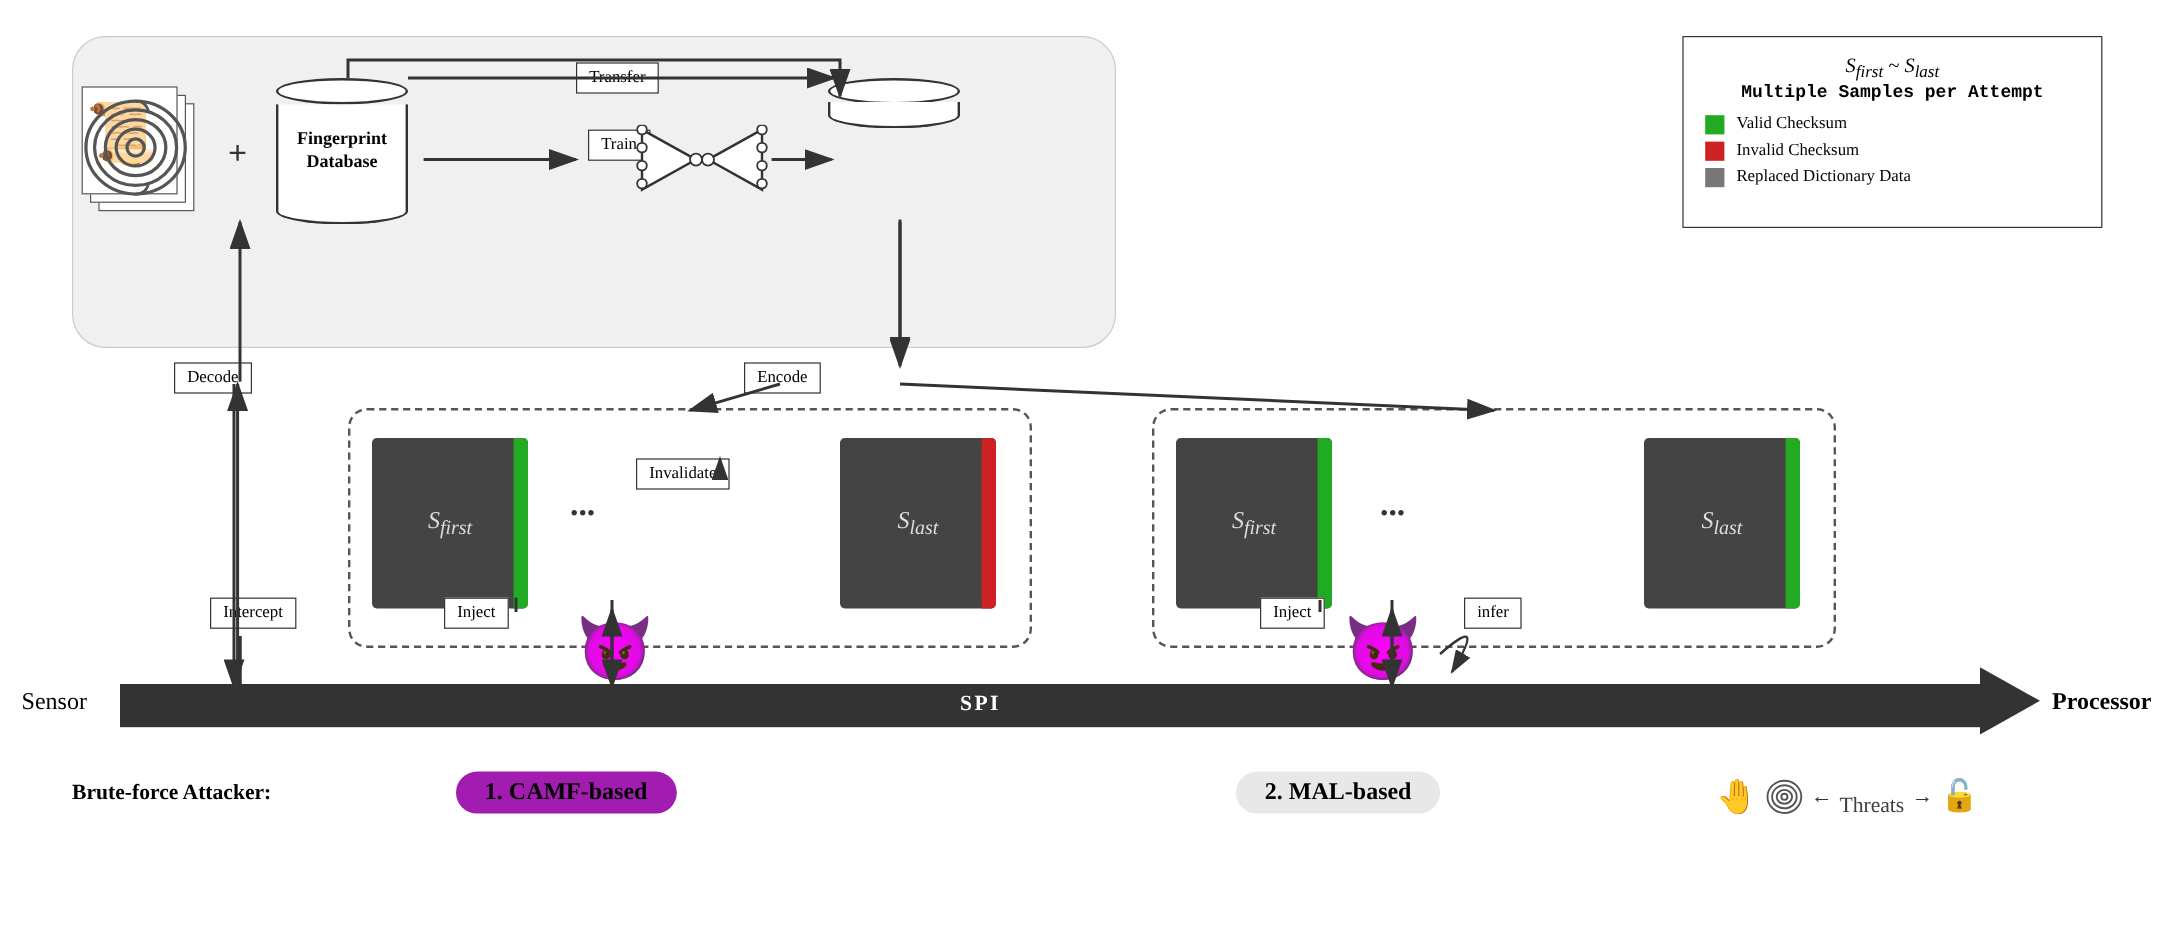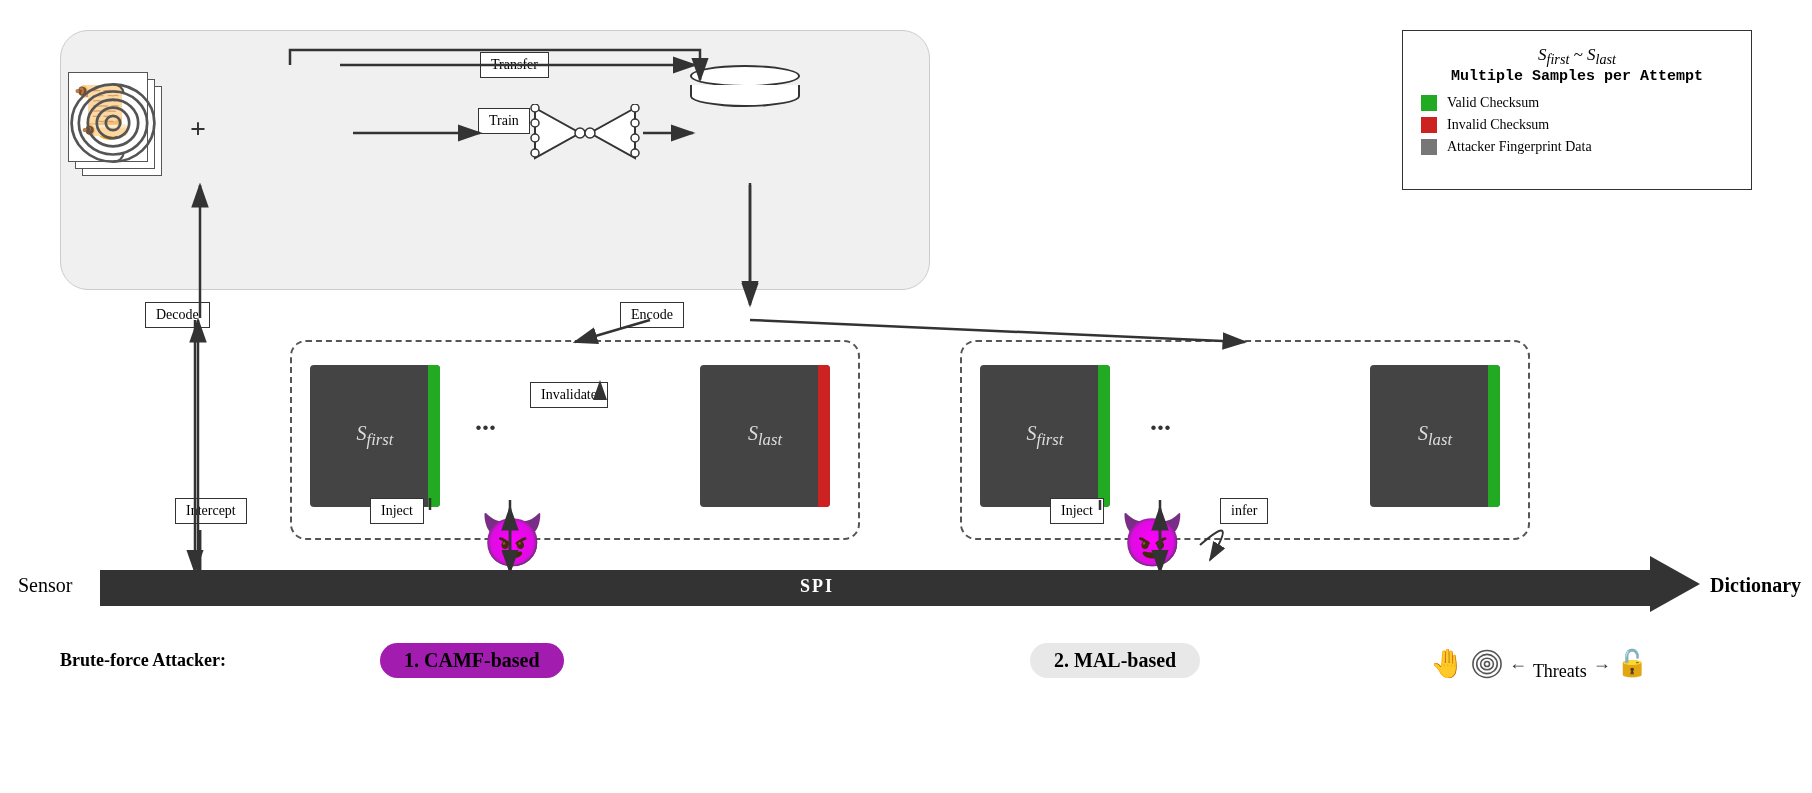--- a/index.html
+++ b/index.html
@@ -130,21 +130,21 @@
       background: #fff;
       padding: 4px 10px;
       font-size: 14px;
       text-align: center;
       white-space: nowrap;
     }
 
     
     .lbl-transfer { top: 52px; left: 480px; }
     
-    .lbl-train { top: 108px; left: 478px; }
+    .lbl-train { top: 108px; left: 490px; }
     
     .lbl-decode { top: 302px; left: 145px; }
     
     .lbl-encode { top: 302px; left: 620px; }
     
     .lbl-intercept { top: 498px; left: 175px; }
     
     .lbl-inject-left { top: 498px; left: 370px; }
     
     .lbl-inject-right { top: 498px; left: 1050px; }
@@ -307,21 +307,21 @@
     .threats-area {
       position: absolute;
       top: 645px;
       left: 1430px;
       display: flex;
       align-items: center;
       gap: 6px;
     }
     .threats-fp { font-size: 28px; }
     .threats-arrow { font-size: 18px; color: #333; }
-    .threats-text { font-size: 18px; color: #000000; margin-top: 16px; }
+    .threats-text { font-size: 18px; color: #404040; margin-top: 16px; }
     .threats-lock { font-size: 26px; }
 
     
     .arrows-svg {
       position: absolute;
       top: 0;
       left: 0;
       width: 1812px;
       height: 793px;
       pointer-events: none;
@@ -368,20 +368,28 @@
     <ellipse cx="50" cy="50" rx="28" ry="26" fill="none" stroke="#555" stroke-width="3"></ellipse>
     <ellipse cx="50" cy="50" rx="38" ry="35" fill="none" stroke="#555" stroke-width="3"></ellipse>
     <ellipse cx="50" cy="50" rx="46" ry="43" fill="none" stroke="#555" stroke-width="3"></ellipse>
 
     <path d="M 50 7 Q 60 7 62 17" fill="none" stroke="#555" stroke-width="2.5"></path>
     <path d="M 50 93 Q 60 93 62 83" fill="none" stroke="#555" stroke-width="2.5"></path>
   </svg>
 
   <div class="plus-sign">+</div>
 
+  <div class="cylinder db-fingerprint">
+    <div class="cylinder-top"></div>
+    <div class="cylinder-body">
+      <div class="cylinder-label">Fingerprint
+Database</div>
+    </div>
+    <div class="cylinder-top" style="border-top:none; border-radius: 0 0 50% 50%; margin-top:-2px;"></div>
+  </div>
 
   <div class="cylinder db-dictionary">
     <div class="cylinder-top"></div>
     <div class="cylinder-top" style="border-top:none; border-radius: 0 0 50% 50%; margin-top:-2px;"></div>
   </div>
 
   <div class="label-box lbl-train">Train</div>
 
   <svg style="position:absolute;top:104px;left:530px;width:110px;height:58px;" viewBox="0 0 110 58">
 
@@ -410,21 +418,21 @@
     <div class="legend-item">
       <div class="legend-color-box" style="background:#22aa22;"></div>
       <span>Valid Checksum</span>
     </div>
     <div class="legend-item">
       <div class="legend-color-box" style="background:#cc2222;"></div>
       <span>Invalid Checksum</span>
     </div>
     <div class="legend-item">
       <div class="legend-color-box" style="background:#777777;"></div>
-      <span>Attacker Fingerprint Data</span>
+      <span>Replaced Dictionary Data</span>
     </div>
   </div>
 
   <div class="label-box lbl-decode">Decode</div>
 
   <div class="label-box lbl-encode">Encode</div>
 
   <div class="dashed-box dashed-left"></div>
   <div class="dashed-box dashed-right"></div>
 
@@ -459,21 +467,21 @@
   <div class="label-box lbl-inject-left">Inject</div>
   <div class="label-box lbl-inject-right">Inject</div>
 
   <div class="label-box lbl-infer">infer</div>
 
   <div class="spi-line"></div>
   <div class="spi-arrow-right"></div>
   <div class="spi-label">SPI</div>
 
   <div class="sensor-label">Sensor</div>
-  <div class="processor-label">Dictionary</div>
+  <div class="processor-label">Processor</div>
 
   <div class="devil devil-left">😈</div>
   <div class="devil devil-right">😈</div>
 
   <div class="brute-force-label">Brute-force Attacker:</div>
 
   <div class="camf-label">1. CAMF-based</div>
 
   <div class="mal-label">2. MAL-based</div>
 

